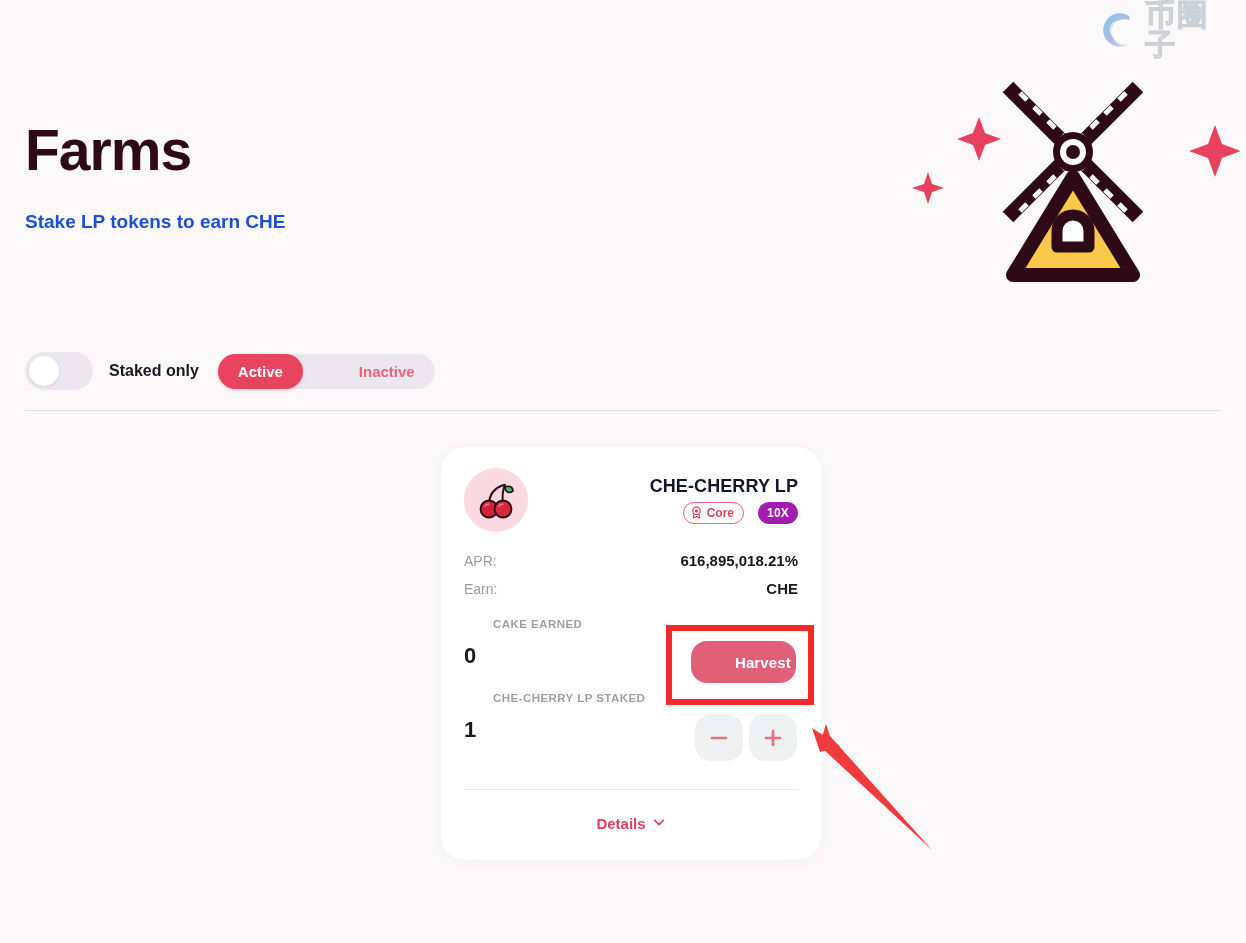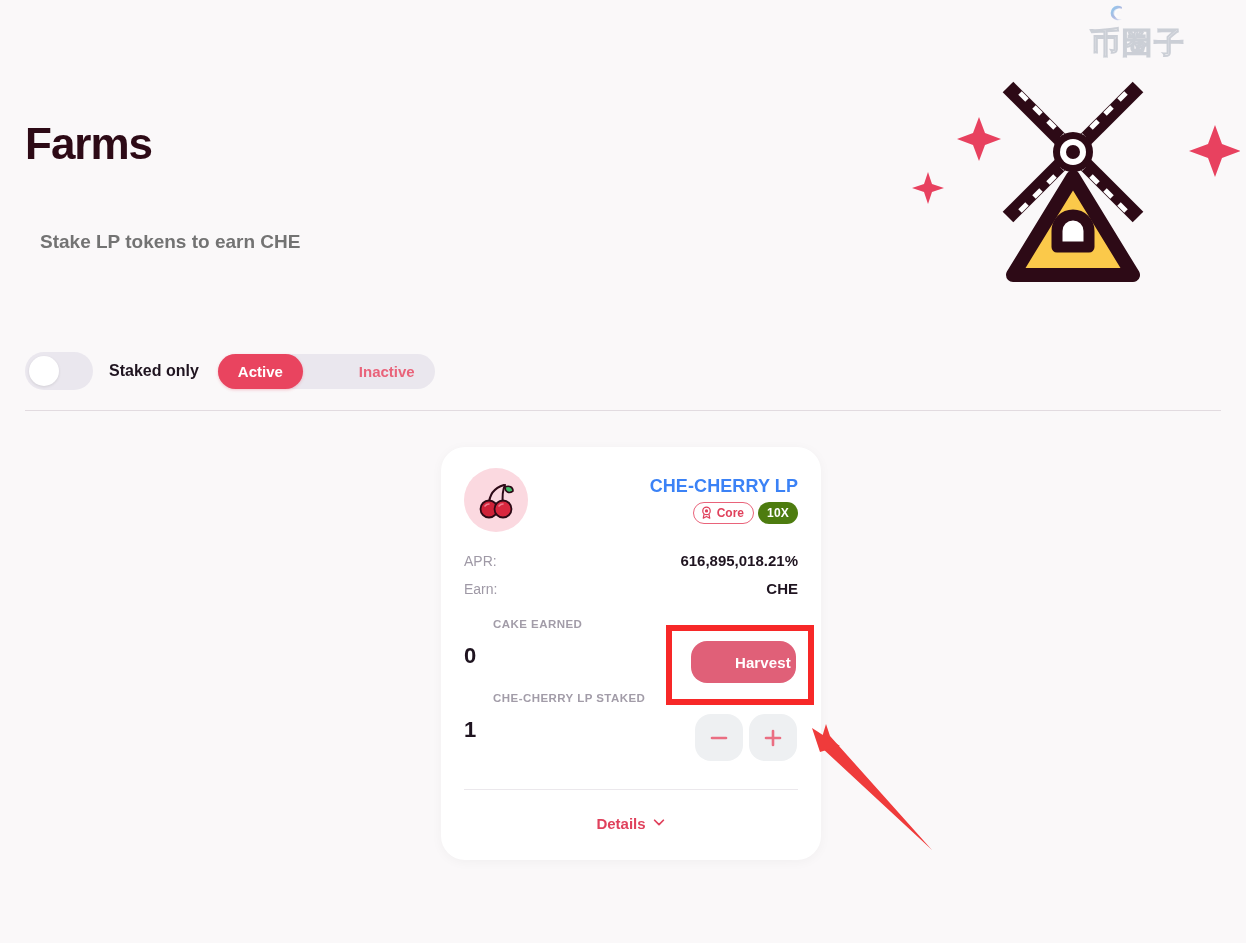--- a/index.html
+++ b/index.html
@@ -17,54 +17,53 @@
   }
 
   
   #watermark {
     position: absolute;
     top: 2px;
     right: 6px;
     width: 150px;
     height: 56px;
     display: flex;
+    align-items: center;
     gap: 4px;
     opacity: 0.92;
-    flex-direction: column;
   }
   #watermark .wm-text {
     font-size: 30px;
     font-weight: 700;
     letter-spacing: 2px;
     color: rgba(255,255,255,0.55);
     -webkit-text-stroke: 1px rgba(190,195,205,0.85);
     line-height: 1;
   }
 
   
   #page-title {
     position: absolute;
     left: 25px;
     top: 122px;
-    font-size: 44px;
+    font-size: 57px;
     font-weight: 700;
     letter-spacing: -1px;
     color: #2d0a16;
     line-height: 1;
     margin: 0;
   }
   #page-subtitle {
     position: absolute;
-    left: 40px;
+    left: 25px;
     top: 211px;
     font-size: 19px;
     font-weight: 600;
-    color: #737373;
+    color: #1d4ed8;
     line-height: 1.2;
-    margin-top: 20px;
   }
 
   
   #windmill-art {
     position: absolute;
     left: 895px;
     top: 55px;
     width: 345px;
     height: 245px;
   }
@@ -178,47 +177,47 @@
   }
   #card-head-right {
     display: flex;
     flex-direction: column;
     align-items: flex-end;
     gap: 7px;
   }
   #farm-name {
     font-size: 18px;
     font-weight: 700;
-    color: #3b82f6;
+    color: #0f172a;
     letter-spacing: 0.1px;
     line-height: 1;
   }
   #badge-row {
     display: flex;
     align-items: flex-start;
-    gap: 4px;
+    gap: 14px;
   }
   .badge {
     height: 22px;
     border-radius: 11px;
     display: flex;
     align-items: center;
     justify-content: center;
     font-size: 12px;
     font-weight: 700;
     box-sizing: border-box;
   }
   .badge.core {
     border: 1.5px solid #e9637a;
     color: #e0415c;
     padding: 0 9px 0 6px;
     gap: 4px;
   }
   .badge.multiplier {
-    background: #4d7c0f;
+    background: #a21caf;
     color: #ffffff;
     padding: 0 9px;
     letter-spacing: 0.2px;
   }
 
   .kv-row {
     position: absolute;
     left: 23px;
     right: 23px;
     display: flex;

